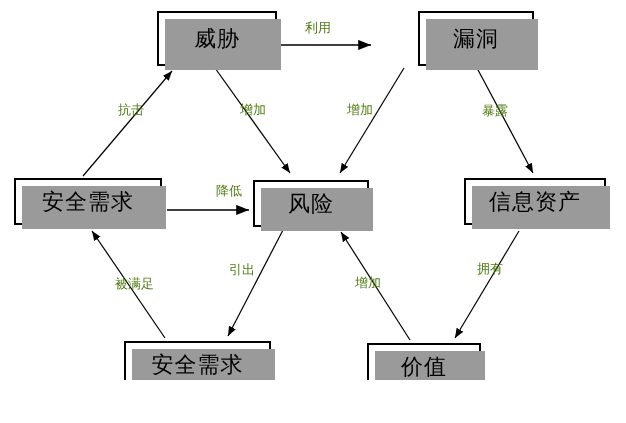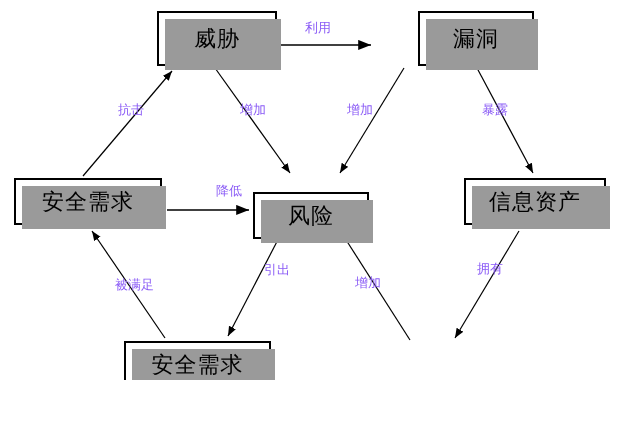--- a/index.html
+++ b/index.html
@@ -48,21 +48,21 @@
     font-size: 22px;
     line-height: 1;
     color: #000000;
     letter-spacing: 1px;
     white-space: nowrap;
   }
   .edge-label {
     position: absolute;
     font-size: 13px;
     line-height: 1;
-    color: #8b5cf6;
+    color: #4d7c0f;
     white-space: nowrap;
     z-index: 6;
     letter-spacing: 0px;
   }
 </style>
 </head>
 <body>
 
 <div id="canvas">
 
@@ -99,46 +99,49 @@
   </div>
 
   <div class="node" style="left:375px; top:11px; width:116px; height:55px;margin-left:43px;">
     <span class="node-label">漏洞</span>
   </div>
 
   <div class="node" style="left:14px; top:178px; width:148px; height:47px;">
     <span class="node-label">安全需求</span>
   </div>
 
-  <div class="node" style="left:253px; top:192px; width:116px; height:47px;">
+  <div class="node" style="left:253px; top:180px; width:116px; height:47px;">
     <span class="node-label">风险</span>
   </div>
 
   <div class="node" style="left:464px; top:178px; width:142px; height:47px;">
     <span class="node-label">信息资产</span>
   </div>
 
   <div class="node" style="left:124px; top:341px; width:147px; height:48px;">
     <span class="node-label">安全需求</span>
   </div>
 
+  <div class="node" style="left:367px; top:343px; width:114px; height:47px;">
+    <span class="node-label">价值</span>
+  </div>
 
   <div class="edge-label" style="left:305px; top:21px;">利用</div>
 
   <div class="edge-label" style="left:118px; top:103px;">抗击</div>
 
   <div class="edge-label" style="left:240px; top:103px;">增加</div>
 
   <div class="edge-label" style="left:347px; top:103px;">增加</div>
 
-  <div class="edge-label" style="left:482px; top:104px;font-family:Liberation Mono, monospace;">暴露</div>
+  <div class="edge-label" style="left:482px; top:104px;">暴露</div>
 
   <div class="edge-label" style="left:180px; top:184px;padding-left:36px;">降低</div>
 
-  <div class="edge-label" style="left:115px; top:278px;">被满足</div>
+  <div class="edge-label" style="left:115px; top:278px;font-family:Liberation Mono, monospace;">被满足</div>
 
-  <div class="edge-label" style="left:229px; top:263px;margin-left:35px;">引出</div>
+  <div class="edge-label" style="left:229px; top:263px;">引出</div>
 
   <div class="edge-label" style="left:355px; top:276px;">增加</div>
 
   <div class="edge-label" style="left:477px; top:262px;">拥有</div>
 
 </div>
 
 </body></html>

